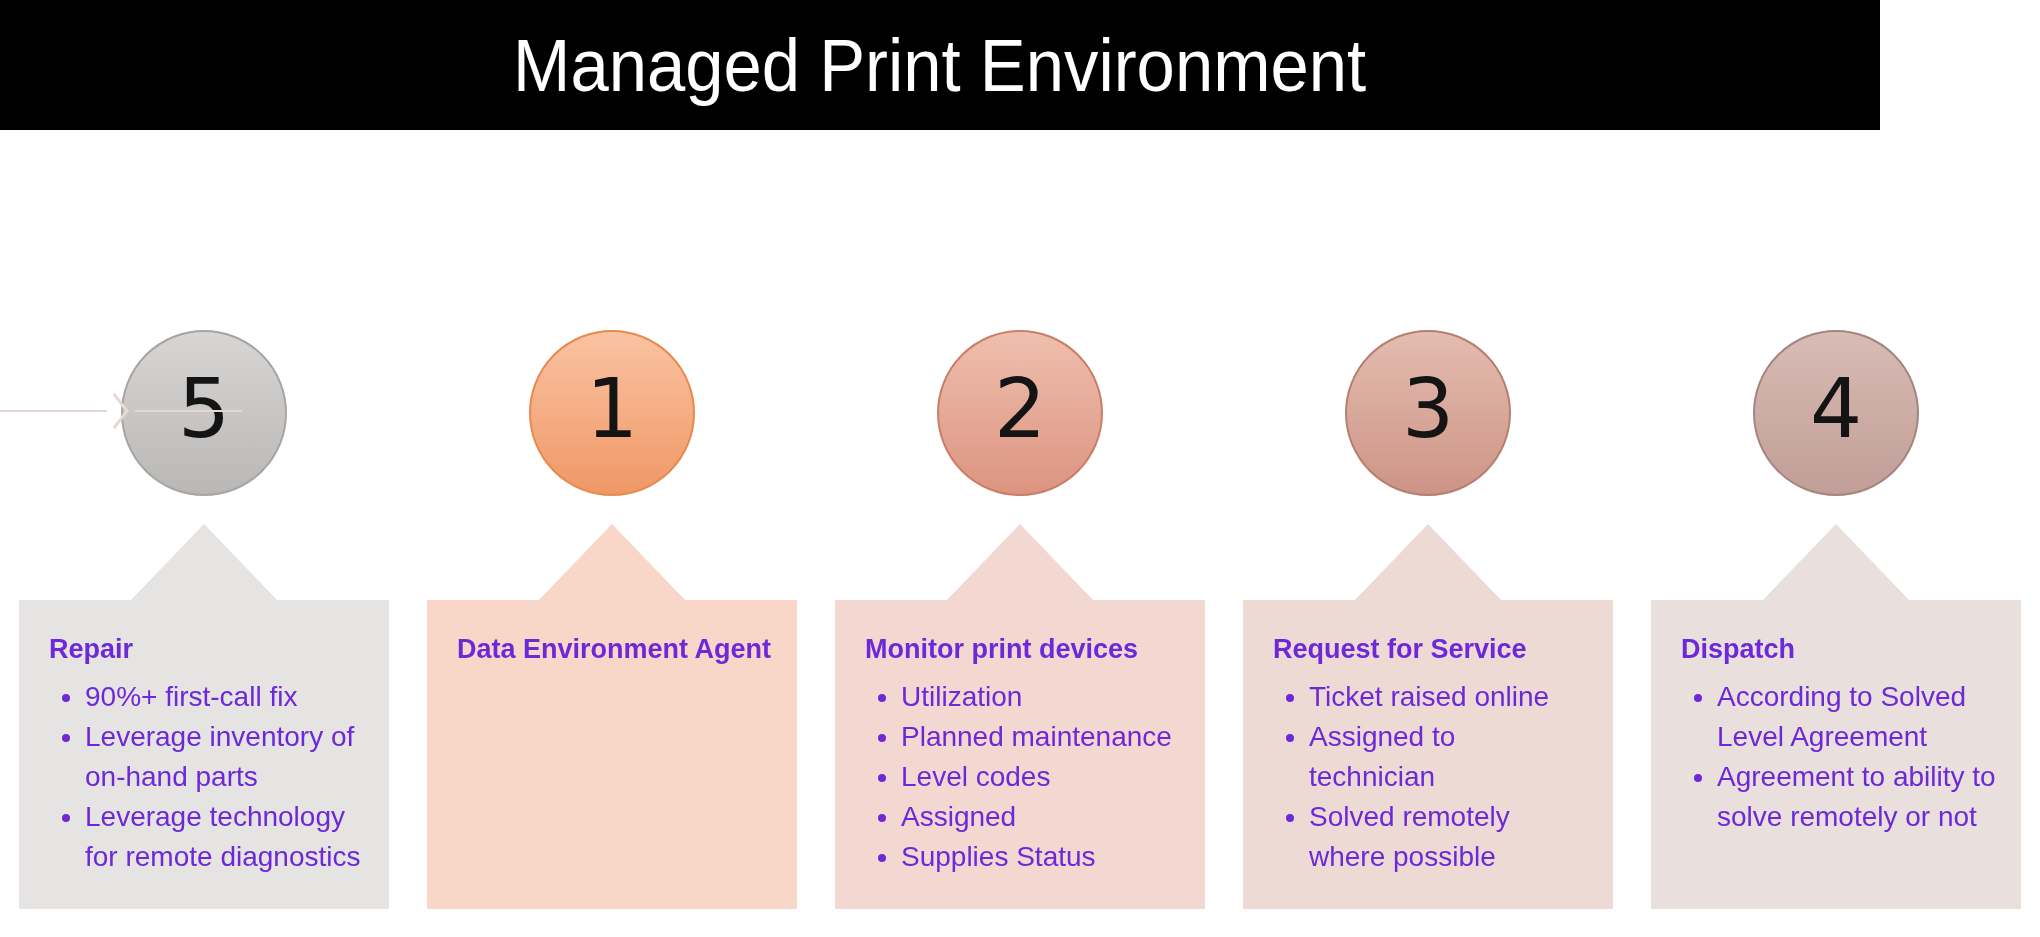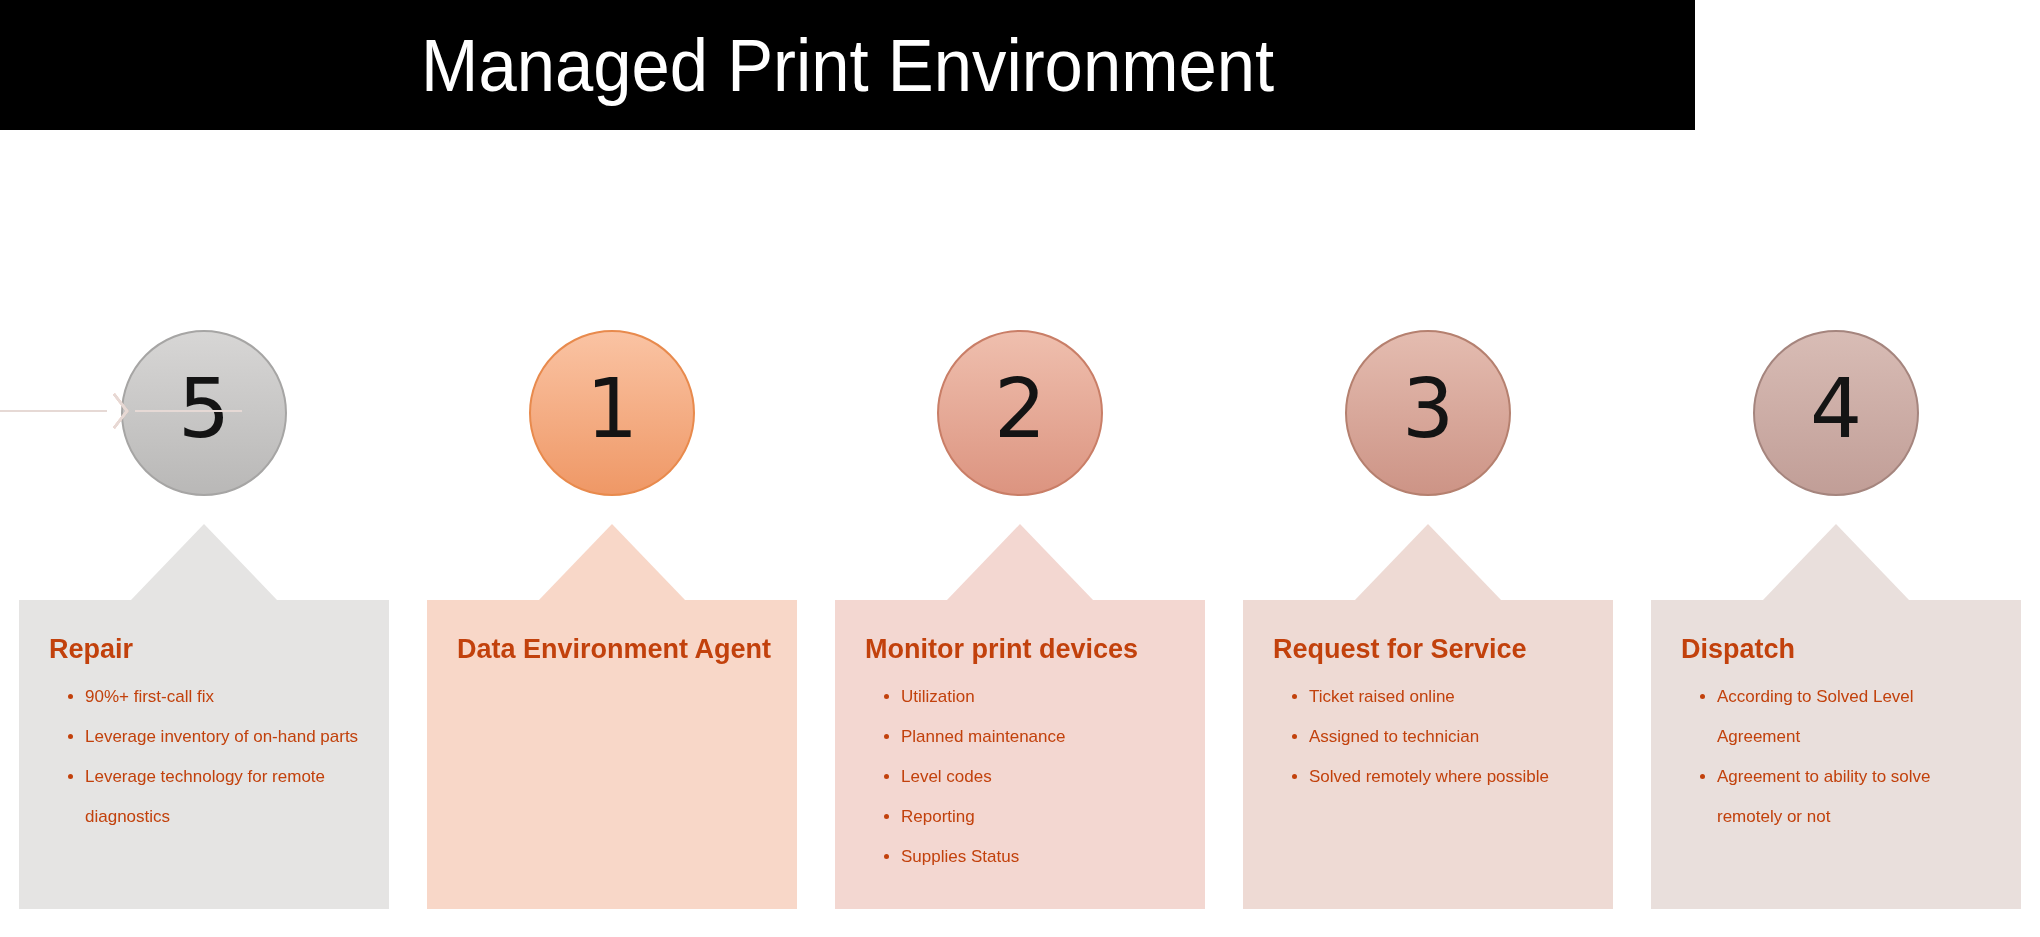--- a/index.html
+++ b/index.html
@@ -11,21 +11,21 @@
     width: 2040px;
     height: 937px;
     background: #ffffff;
     overflow: hidden;
   }
 
   
   .title-bar {
     position: absolute;
     top: 0; left: 0;
-    width: 1695px;
+    width: 1880px;
     height: 130px;
     background: var(--hbg, #000000);
     display: flex;
     align-items: center;
     justify-content: center;
   }
   .title-text {
     color: var(--htc, #ffffff);
     font-size: 74px;
     font-weight: 400;
@@ -81,34 +81,34 @@
   }
 
   .panel {
     position: absolute;
     top: 600px;
     left: 19px;
     width: 370px;
     height: 309px;
     background: var(--pc, #eee);
     padding: 32px 24px 0 30px;
-    color: #c2410c;
+    color: #6d28d9;
   }
   .panel-heading {
     font-size: 27px;
     font-weight: 700;
     line-height: 34px;
   }
   .panel-bullets {
     margin-top: 11px;
     padding-left: 36px;
     list-style: disc;
   }
   .panel-bullets li {
-    font-size: 17px;
+    font-size: 28px;
     line-height: 40px;
   }
 
   
   .connector {
     position: absolute;
     top: 392px;
     width: 242px;
     height: 38px;
     display: flex;
@@ -149,21 +149,21 @@
     <div class="circle" style="--ct: #efbfae; --cb: #dc9480; --bc: #c97e67;">
       <span class="circle-number">2</span>
     </div>
     <div class="pointer-triangle"></div>
     <div class="panel">
       <div class="panel-heading">Monitor print devices</div>
       <ul class="panel-bullets">
         <li>Utilization</li>
         <li>Planned maintenance</li>
         <li>Level codes</li>
-        <li>Reporting</li>
+        <li>Assigned</li>
         <li>Supplies Status</li>
       </ul>
     </div>
   </div>
 
   <div class="step-col" style="--pc: #eedad4;">
     <div class="circle" style="--ct: #e4bcb0; --cb: #cd9486; --bc: #b5806f;">
       <span class="circle-number">3</span>
     </div>
     <div class="pointer-triangle"></div>

